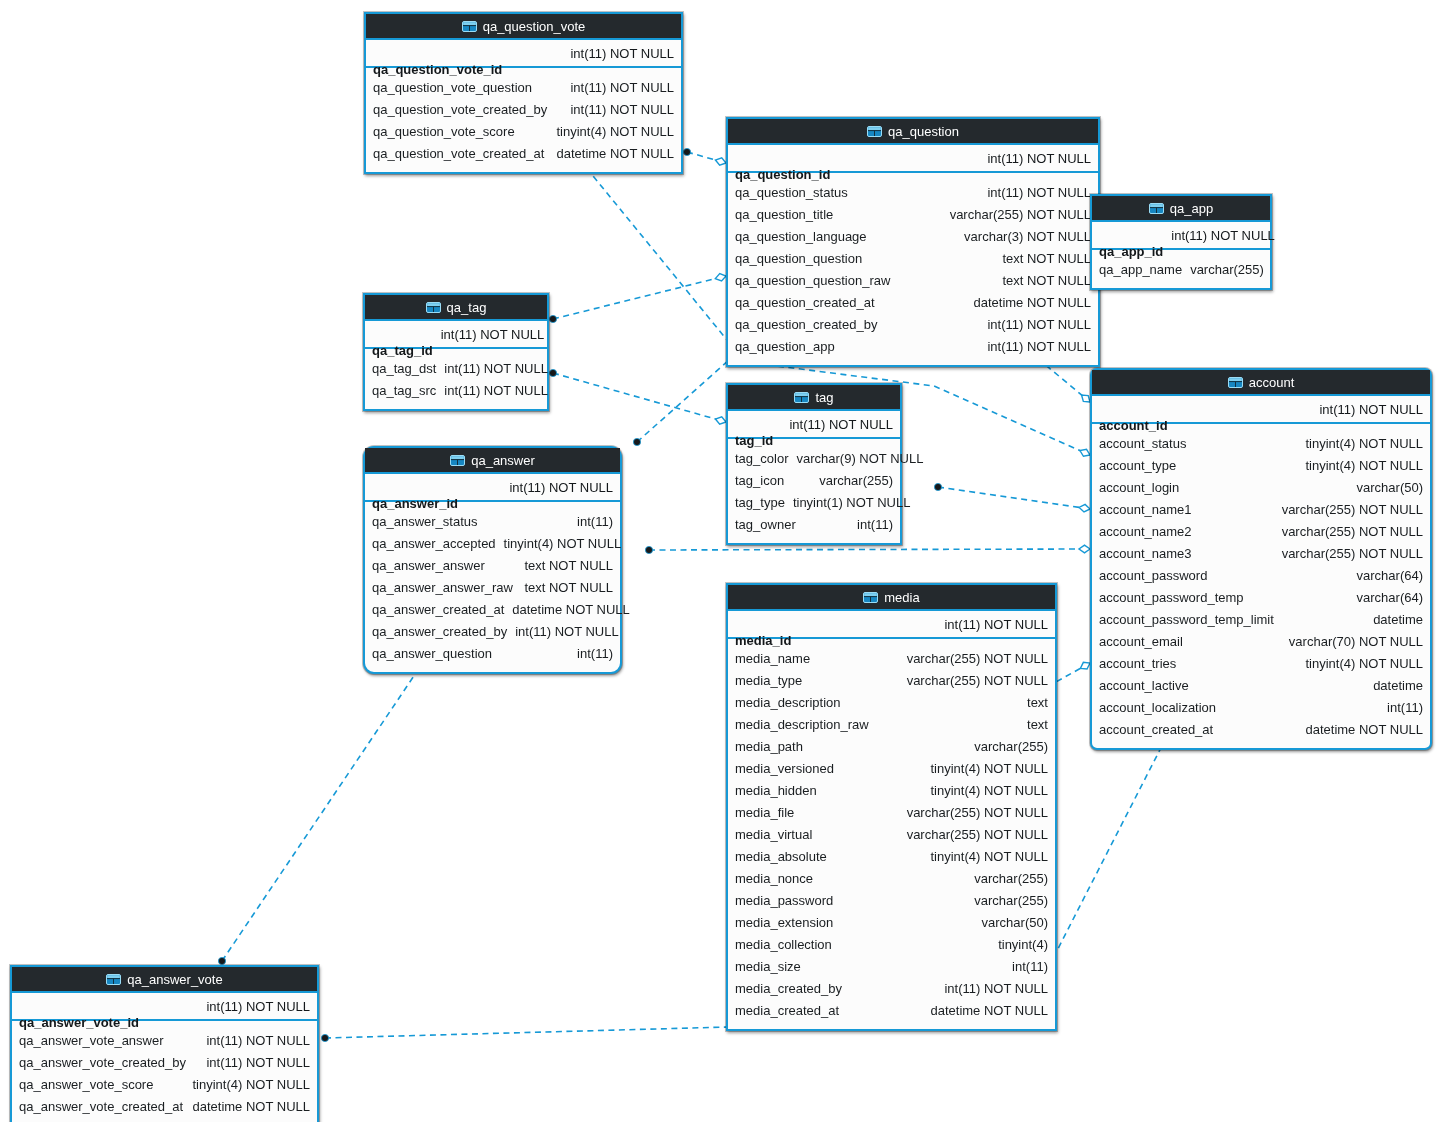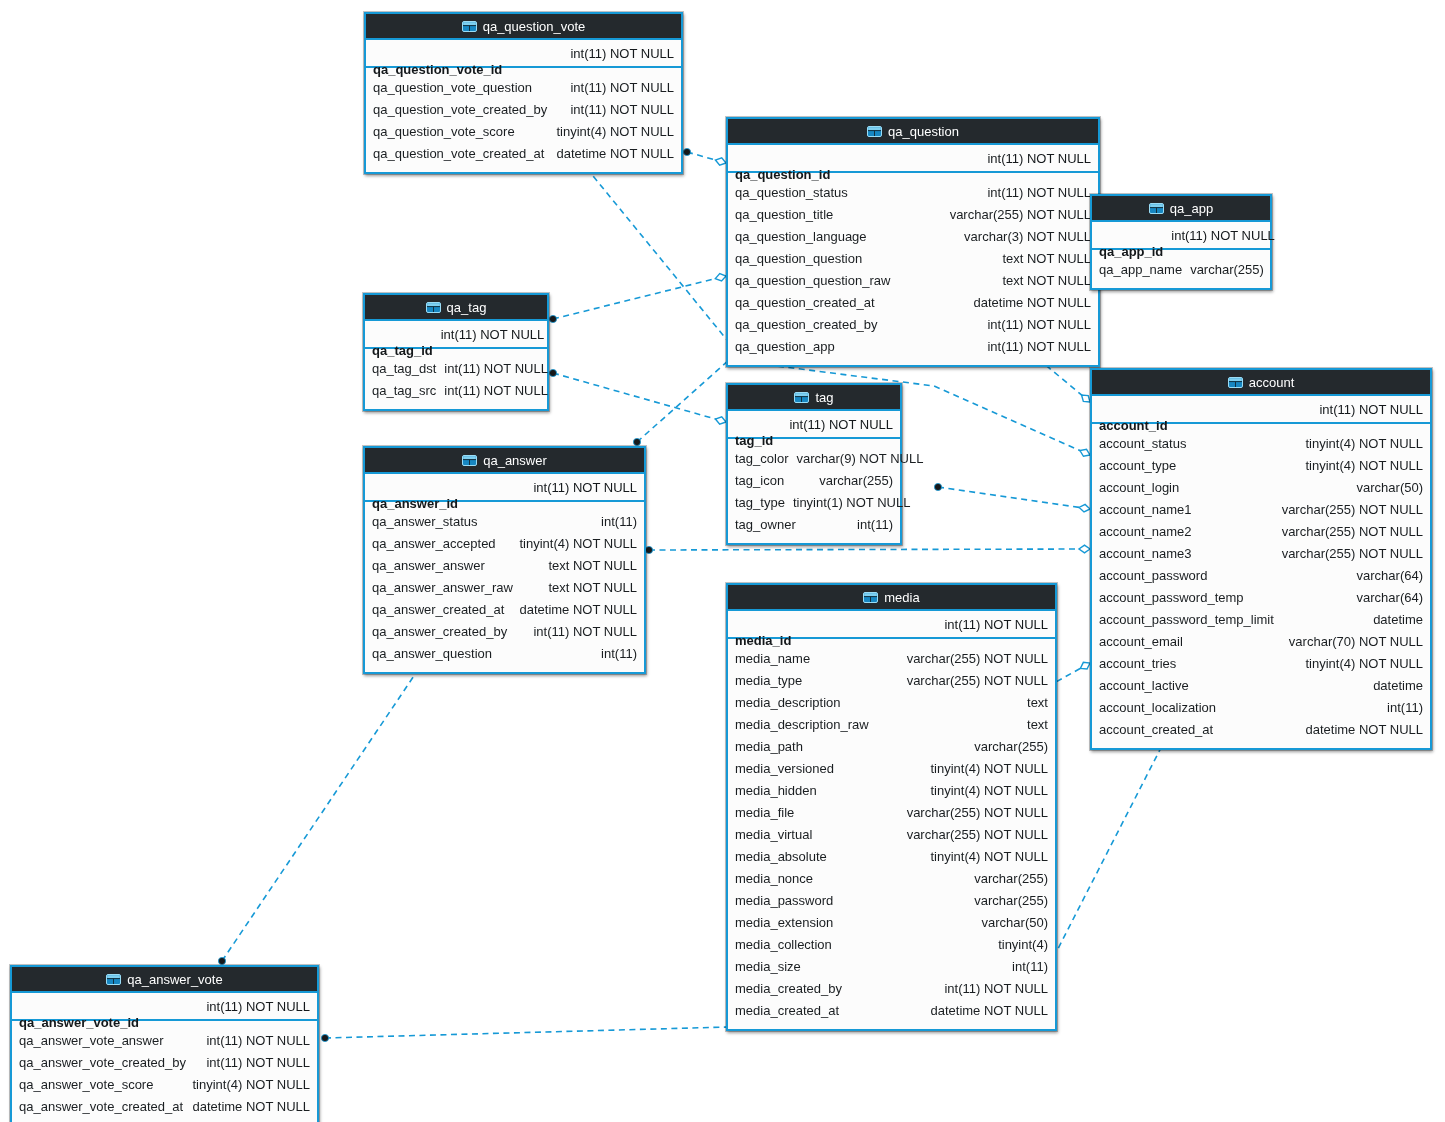--- a/index.html
+++ b/index.html
@@ -262,21 +262,21 @@
         <div class="crow">
           <span class="cn">tag_type</span>
           <span class="ct">tinyint(1) NOT NULL</span>
         </div>
         <div class="crow">
           <span class="cn">tag_owner</span>
           <span class="ct">int(11)</span>
         </div>
       </div>
     </div>
-    <div class="tbl" style="left: 363px; top: 446px; width: 283px;">
+    <div class="tbl" style="left: 363px; top: 446px; width: 259px; border-radius: 11px;">
       <div class="hdr">
         <span class="ticon">
           <svg width="15" height="11" viewBox="0 0 15 11">
             <rect x="0.5" y="0.5" width="14" height="10" rx="1.5" fill="#1787c2" stroke="#9adcf5" stroke-width="1"></rect>
             <rect x="1.2" y="1.2" width="12.6" height="3" fill="#7fd0f0"></rect>
             <line x1="1" y1="4.6" x2="14" y2="4.6" stroke="#11303f" stroke-width="1"></line>
             <line x1="7.5" y1="4.6" x2="7.5" y2="10" stroke="#11303f" stroke-width="1"></line>
           </svg>
         </span>
         <span>qa_answer</span>
@@ -396,21 +396,21 @@
         <div class="crow">
           <span class="cn">media_created_by</span>
           <span class="ct">int(11) NOT NULL</span>
         </div>
         <div class="crow">
           <span class="cn">media_created_at</span>
           <span class="ct">datetime NOT NULL</span>
         </div>
       </div>
     </div>
-    <div class="tbl" style="left: 1090px; top: 368px; width: 342px;">
+    <div class="tbl" style="left: 1090px; top: 368px; width: 342px; border-radius: 7px;">
       <div class="hdr">
         <span class="ticon">
           <svg width="15" height="11" viewBox="0 0 15 11">
             <rect x="0.5" y="0.5" width="14" height="10" rx="1.5" fill="#1787c2" stroke="#9adcf5" stroke-width="1"></rect>
             <rect x="1.2" y="1.2" width="12.6" height="3" fill="#7fd0f0"></rect>
             <line x1="1" y1="4.6" x2="14" y2="4.6" stroke="#11303f" stroke-width="1"></line>
             <line x1="7.5" y1="4.6" x2="7.5" y2="10" stroke="#11303f" stroke-width="1"></line>
           </svg>
         </span>
         <span>account</span>

